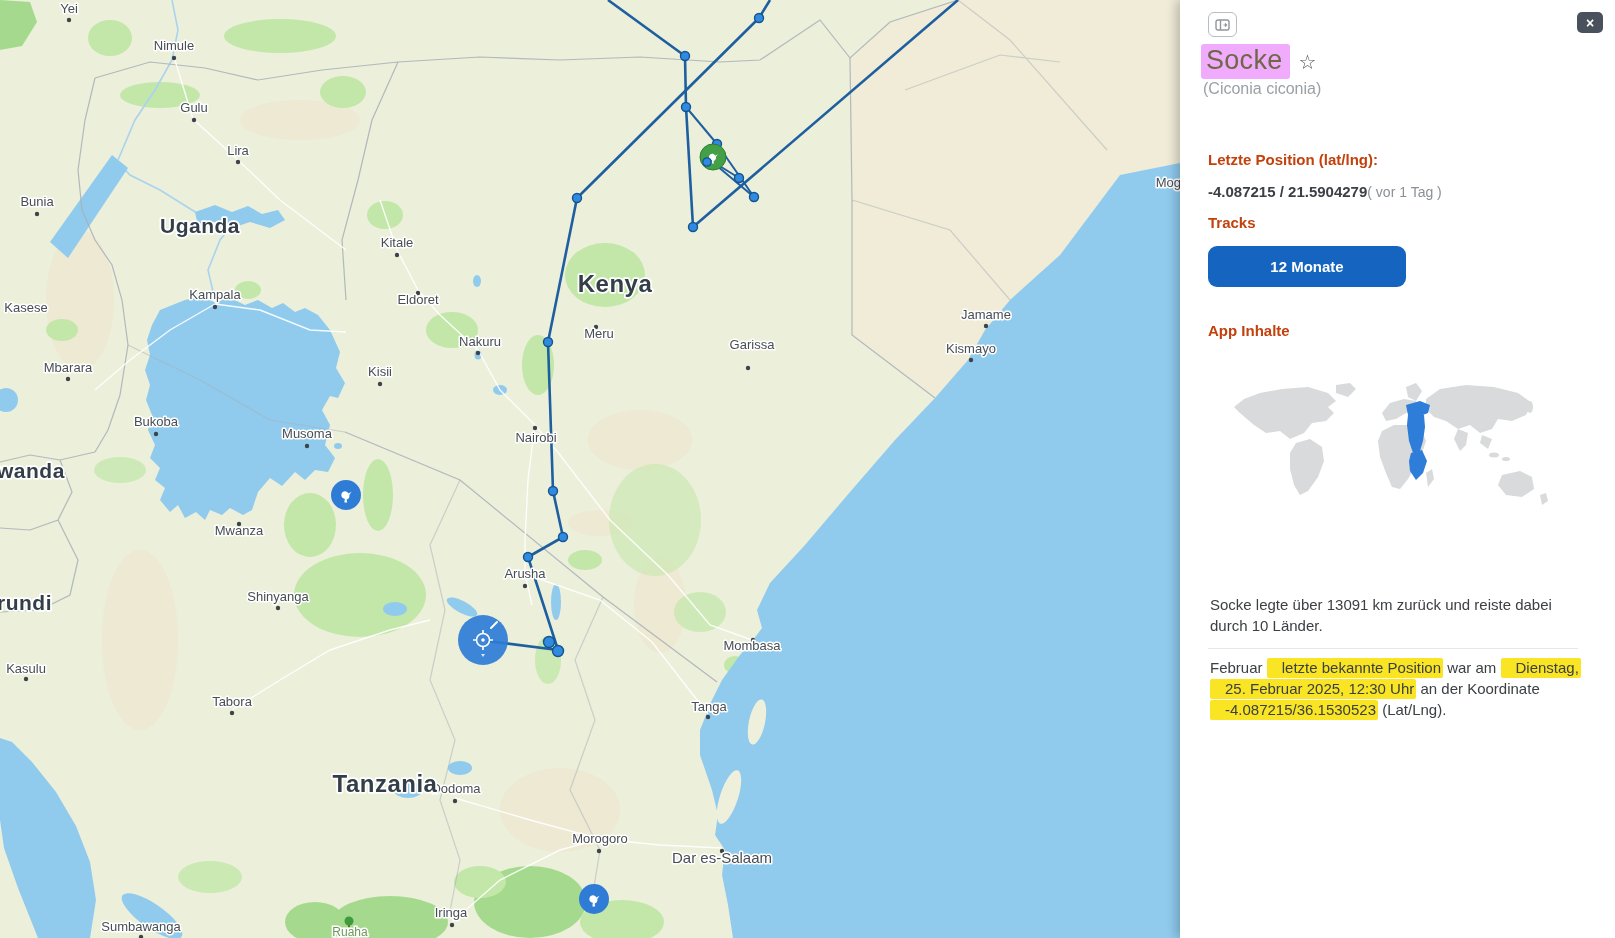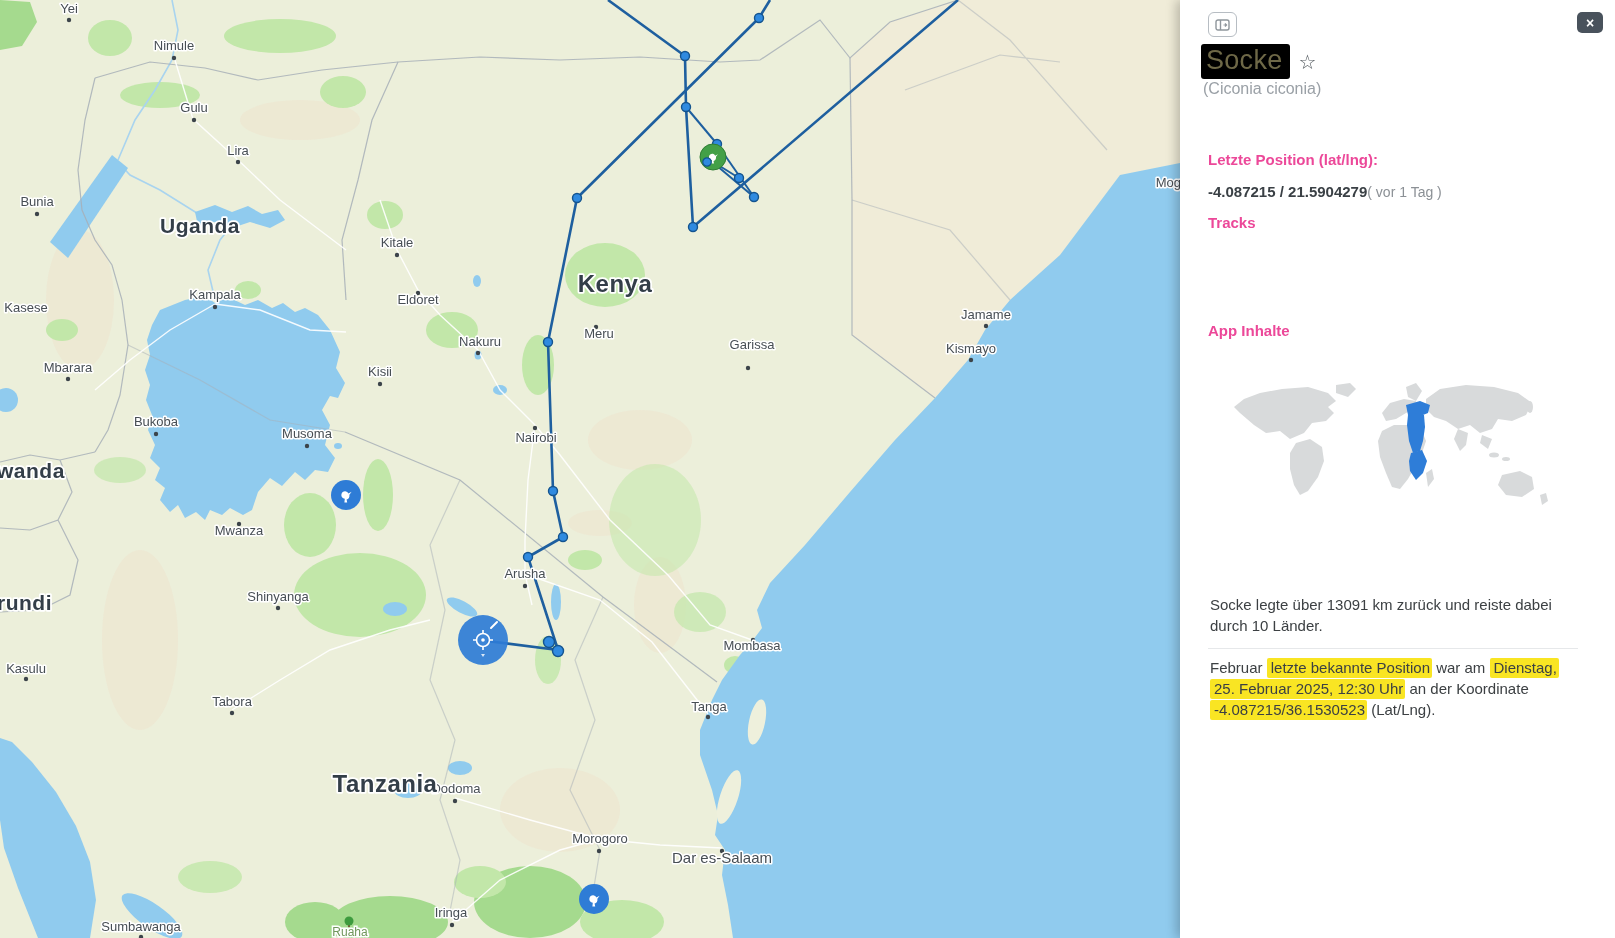--- a/index.html
+++ b/index.html
@@ -27,34 +27,34 @@
   .tan{fill:#eee5cf;opacity:.65;}
 
   
   #panel{position:absolute;left:1180px;top:0;width:435px;height:938px;background:#ffffff;
     box-shadow:-4px 0 10px rgba(0,0,0,.22);color:#3a4045;}
   .btn-toggle{position:absolute;left:28px;top:12px;width:27px;height:23px;border:1.5px solid #b7bdc3;
     border-radius:6px;background:#fff;display:flex;align-items:center;justify-content:center;cursor:pointer;}
   .btn-close{position:absolute;right:12px;top:12px;width:26px;height:21px;background:#49525c;border-radius:5px;
     color:#fff;font-size:14px;font-weight:bold;display:flex;align-items:center;justify-content:center;cursor:pointer;line-height:1;}
   .title-row{position:absolute;left:21px;top:44px;display:flex;align-items:center;}
-  .title-hl{background:#000000;padding:1px 7px 3px 5px;border-radius:3px;
+  .title-hl{background:#f0abfc;padding:1px 7px 3px 5px;border-radius:3px;
     font-size:27px;color:#6e6847;letter-spacing:.3px;}
   .star{margin-left:9px;font-size:20px;color:#555b60;cursor:pointer;}
   .species{position:absolute;left:23px;top:80px;font-size:16px;color:#9aa0a6;}
-  .lbl-bold{position:absolute;left:28px;font-size:15px;font-weight:bold;color:#ec4899;}
+  .lbl-bold{position:absolute;left:28px;font-size:15px;font-weight:bold;color:#c2410c;}
   .coords-row{position:absolute;left:28px;top:183px;font-size:15px;}
   .coords{font-weight:bold;color:#3a4045;}
   .coords-age{color:#8b9095;font-size:14px;margin-left:0;}
   .btn-months{position:absolute;left:28px;top:246px;width:198px;height:41px;background:#1565c0;border:none;
     border-radius:9px;color:#fff;font-family:"Liberation Sans",sans-serif;font-size:15px;font-weight:bold;cursor:pointer;}
   .worldmap{position:absolute;left:50px;top:377px;width:340px;height:156px;}
   .para{position:absolute;left:30px;width:370px;font-size:15px;line-height:21px;color:#3c4043;}
   .divider{position:absolute;left:28px;top:648px;width:370px;height:0;border-top:1px solid #e6e8ea;}
-  .hl{background:#f9e523;padding:1px 2px 2px 4px;box-decoration-break:clone;-webkit-box-decoration-break:clone;border-radius:2px;}
+  .hl{background:#f9e523;padding:1px 2px 2px 15px;box-decoration-break:clone;-webkit-box-decoration-break:clone;border-radius:2px;}
 </style>
 </head>
 <body>
 
 <div id="app">
 
   <div id="map">
     <svg width="1180" height="938" viewBox="0 0 1180 938">
 
       <rect x="0" y="0" width="1180" height="938" fill="#ecefda"></rect>
@@ -295,20 +295,21 @@
       <span class="star">☆</span>
     </div>
     <div class="species">(Ciconia ciconia)</div>
 
     <div class="lbl-bold" style="top:151px">Letzte Position (lat/lng):</div>
     <div class="coords-row">
       <span class="coords">-4.087215 / 21.5904279</span><span class="coords-age">( vor 1 Tag )</span>
     </div>
 
     <div class="lbl-bold" style="top:214px">Tracks</div>
+    <button class="btn-months">12 Monate</button>
 
     <div class="lbl-bold" style="top:322px">App Inhalte</div>
 
     <div class="worldmap">
       <svg width="340" height="156" viewBox="0 0 340 156">
         <rect width="340" height="156" fill="#ffffff"></rect>
         <g fill="#d8dadb">
           <path d="M4,30 L14,22 L30,16 L52,12 L78,10 L98,16 L106,24 L98,30 L104,36 L96,44 L82,46 L74,56 L60,62 L50,54 L36,56 L24,48 L10,36 Z"></path>
           <path d="M106,8 L120,6 L126,12 L118,20 L106,16 Z"></path>
           <path d="M66,66 L80,62 L92,70 L94,84 L88,100 L78,114 L70,118 L64,108 L60,92 L60,76 Z"></path>

